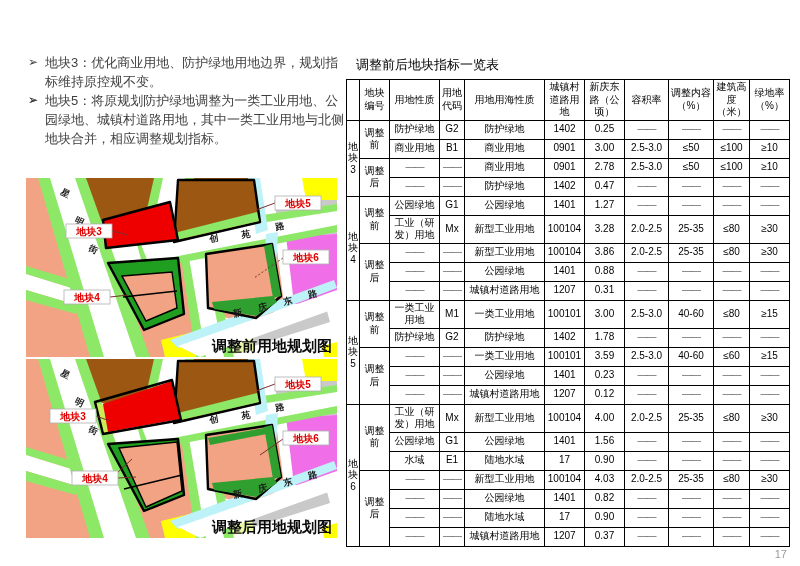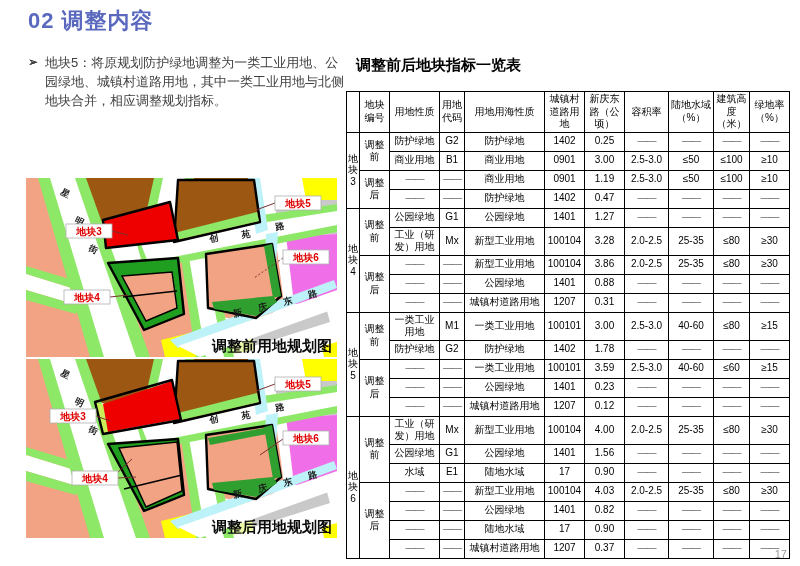--- a/index.html
+++ b/index.html
@@ -13,41 +13,41 @@
   .map{position:absolute;left:26px;width:311px;height:180px;}
   .map svg{width:100%;height:100%;display:block;}
   #map-before{top:178px;}
   #map-after{top:359px;}
   .street{font-size:9px;font-weight:bold;fill:#1a1a1a;}
   .plot-label-box{fill:#ffffff;stroke:#b0b0b0;stroke-width:0.8;}
   .plot-label-text{font-size:10px;font-weight:bold;fill:#e00000;text-anchor:middle;}
   .leader{stroke:#7a3030;stroke-width:1;fill:none;}
   .map-caption{font-size:15px;font-weight:bold;fill:#0a0a0a;text-anchor:end;}
   .table-wrap{position:absolute;left:346px;top:56px;width:450px;}
-  .table-title{font-size:15px;font-weight:bold;color:#000;margin:0 0 16px 10px;}
+  .table-title{font-size:13px;font-weight:normal;color:#000;margin:0 0 5px 10px;}
   table.indicators{border-collapse:collapse;width:443px;table-layout:fixed;}
   .indicators th,.indicators td{border:1px solid #000;font-size:10px;color:#000;
       text-align:center;vertical-align:middle;padding:1px 1px;line-height:1.25;overflow:hidden;}
   .indicators thead th{height:36px;font-weight:normal;}
   .indicators tbody td{height:16px;}
   td.dash{color:#6b6b6b;letter-spacing:-1px;}
   td.block-cell{padding:0;word-break:break-all;line-height:1.15;}
   td.phase-cell{word-break:break-all;margin-top:32px;}
   .page-num{position:absolute;right:13px;bottom:6px;font-size:11px;color:#9a9a9a;}
 </style>
 </head>
 <body>
 
 <div class="slide">
 
-  <div class="page-title">02 调整内容</div>
 
   <ul class="bullets">
     <li>
       <span class="marker">➢</span>
+      <span>地块3：优化商业用地、防护绿地用地边界，规划指标维持原控规不变。</span>
     </li>
     <li>
       <span class="marker">➢</span>
     </li>
     <li>
       <span class="marker">➢</span>
       <span>地块5：将原规划防护绿地调整为一类工业用地、公园绿地、城镇村道路用地，其中一类工业用地与北侧地块合并，相应调整规划指标。</span>
     </li>
   </ul>
 
@@ -210,21 +210,21 @@
       <thead>
         <tr>
           <th></th>
           <th>地块编号</th>
           <th>用地性质</th>
           <th>用地代码</th>
           <th>用地用海性质</th>
           <th>城镇村道路用地</th>
           <th>新庆东路（公顷）</th>
           <th>容积率</th>
-          <th>陆地水域（%）</th>
+          <th>调整内容（%）</th>
           <th>建筑高度（米）</th>
           <th>绿地率（%）</th>
         </tr>
       </thead>
       <tbody id="table-body">
           <tr>
             <td rowspan="4" class="block-cell">地块3</td>
             <td rowspan="2" class="phase-cell">调整前</td>
             <td>防护绿地</td>
             <td>G2</td>
@@ -246,21 +246,21 @@
             <td>≤50</td>
             <td>≤100</td>
             <td>≥10</td>
           </tr>
           <tr>
             <td rowspan="2" class="phase-cell">调整后</td>
             <td class="dash">——</td>
             <td class="dash">——</td>
             <td>商业用地</td>
             <td>0901</td>
-            <td>1.19</td>
+            <td>2.78</td>
             <td>2.5-3.0</td>
             <td>≤50</td>
             <td>≤100</td>
             <td>≥10</td>
           </tr>
           <tr>
             <td class="dash">——</td>
             <td class="dash">——</td>
             <td>防护绿地</td>
             <td>1402</td>

